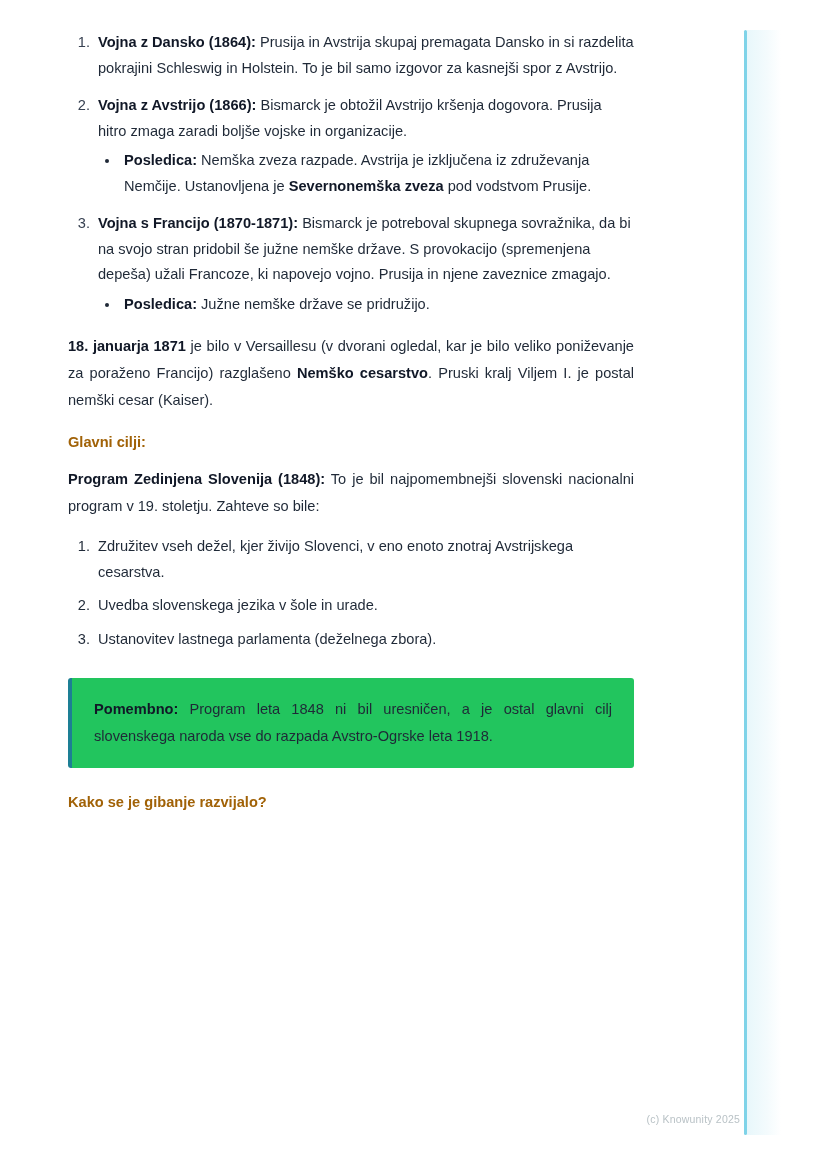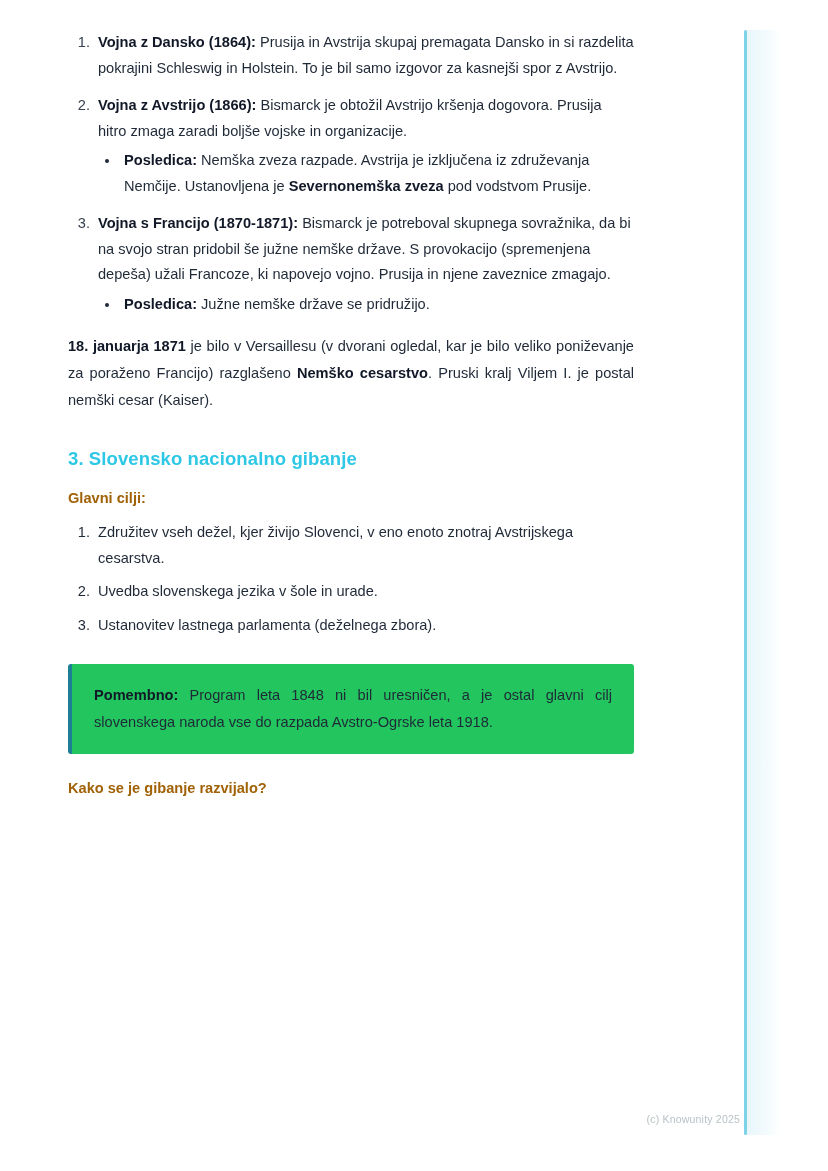--- a/index.html
+++ b/index.html
@@ -180,26 +180,28 @@
             <span class="b">Posledica:</span><span> Južne nemške države se pridružijo.</span>
           </li>
         </ul>
       </li>
     </ol>
 
     <p class="para">
       <span class="b">18. januarja 1871</span><span> je bilo v Versaillesu (v dvorani ogledal, kar je bilo veliko poniževanje za poraženo Francijo) razglašeno </span><span class="b">Nemško cesarstvo</span><span>. Pruski kralj Viljem I. je postal nemški cesar (Kaiser).</span>
     </p>
 
-    <h2 class="section">3. Slovensko nacionalno gibanje</h2>
 
 
     <p class="lead">Glavni cilji:</p>
 
 
+    <p class="para">
+      <span class="b">Program Zedinjena Slovenija (1848):</span><span> To je bil najpomembnejši slovenski nacionalni program v 19. stoletju. Zahteve so bile:</span>
+    </p>
 
     <ol class="num2">
       <li>Združitev vseh dežel, kjer živijo Slovenci, v eno enoto znotraj Avstrijskega cesarstva.</li>
       <li>Uvedba slovenskega jezika v šole in urade.</li>
       <li>Ustanovitev lastnega parlamenta (deželnega zbora).</li>
     </ol>
 
     <div class="callout">
       <p>
         <span class="b">Pomembno:</span><span> Program leta 1848 ni bil uresničen, a je ostal glavni cilj slovenskega naroda vse do razpada Avstro-Ogrske leta 1918.</span>

